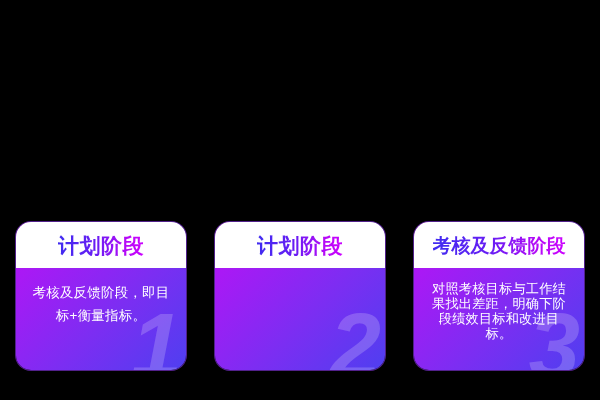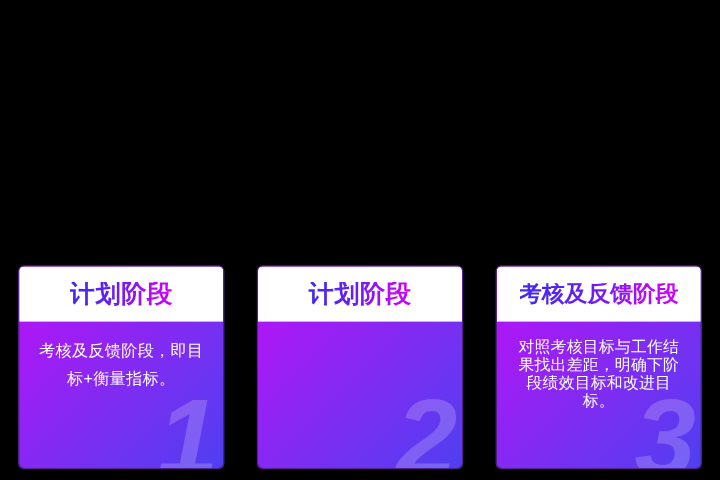--- a/index.html
+++ b/index.html
@@ -35,22 +35,22 @@
     align-items: flex-start;
     justify-content: flex-start;
     gap: 29px;
     padding-left: 16px;
     box-sizing: border-box;
   }
 
   .card {
     position: relative;
     width: 170px;
-    height: 168px;
-    border-radius: 4px;
+    height: 148px;
+    border-radius: 15px;
     overflow: hidden;
     box-sizing: border-box;
     display: flex;
     flex-direction: column;
     background: linear-gradient(135deg, #b412f7 0%, #a919f5 18%, #7d2df2 58%, #4f3ff0 100%);
     box-shadow: 0 0 0 1px rgba(150, 60, 255, 0.55);
   }
 
   .card-header {
     height: 46px;

